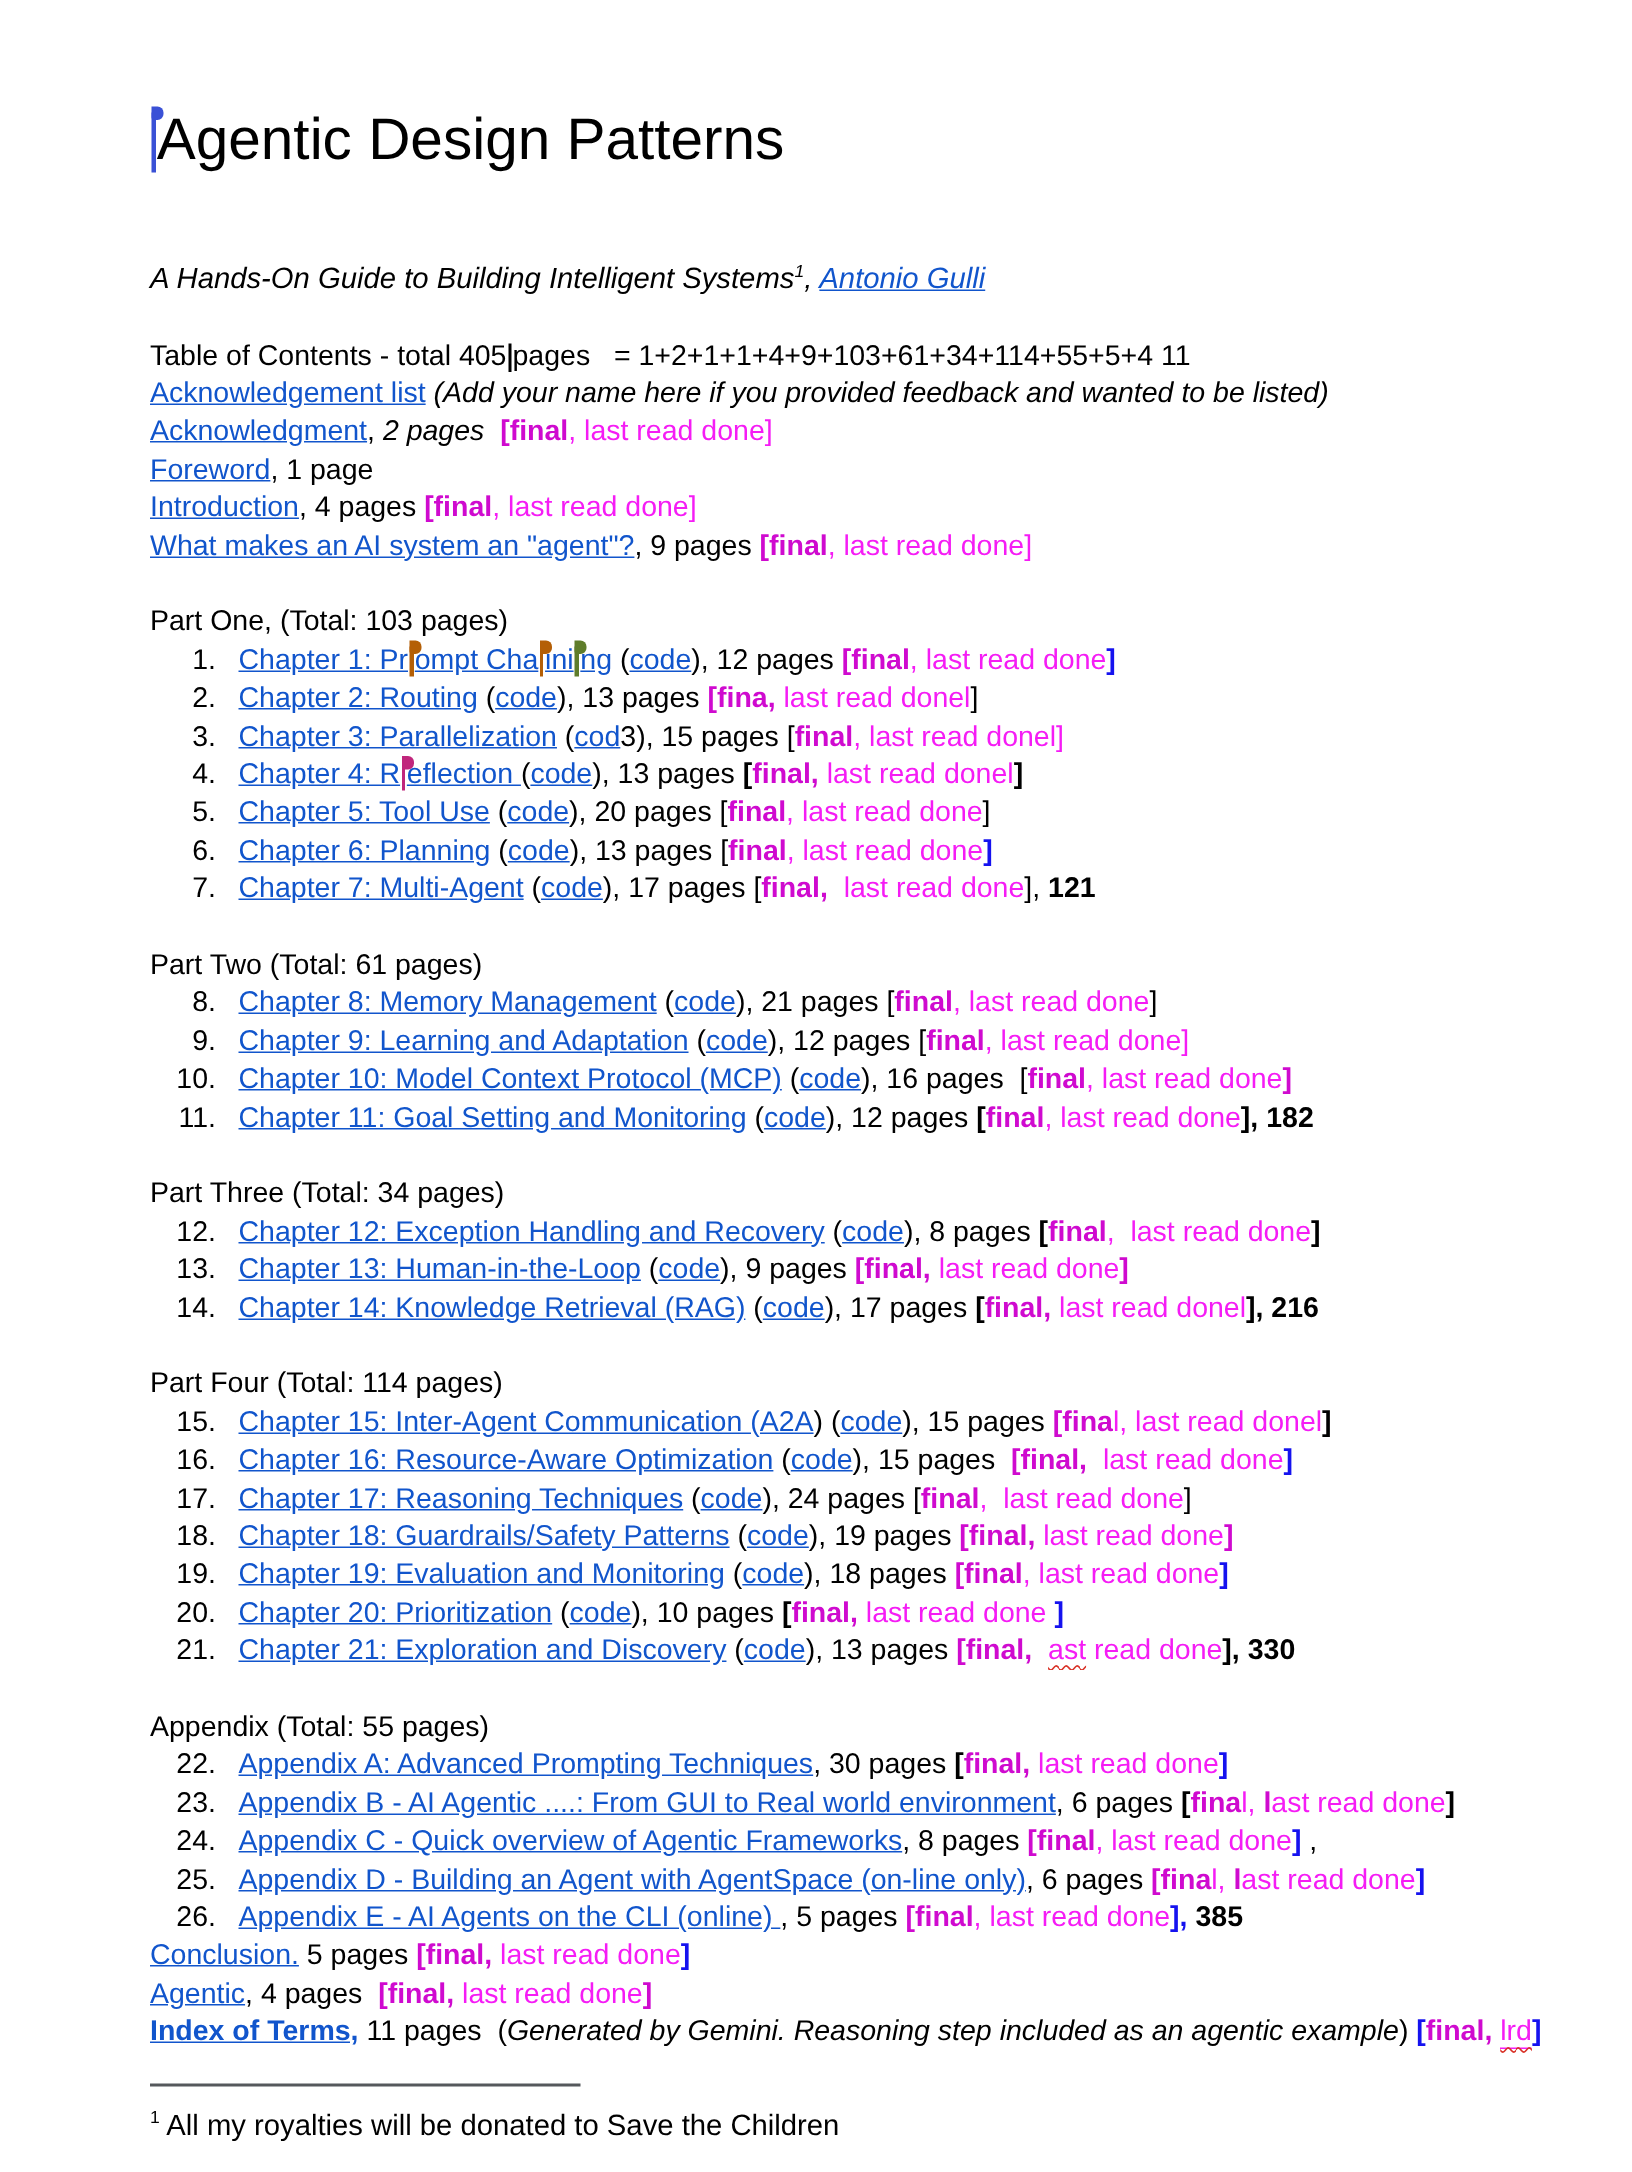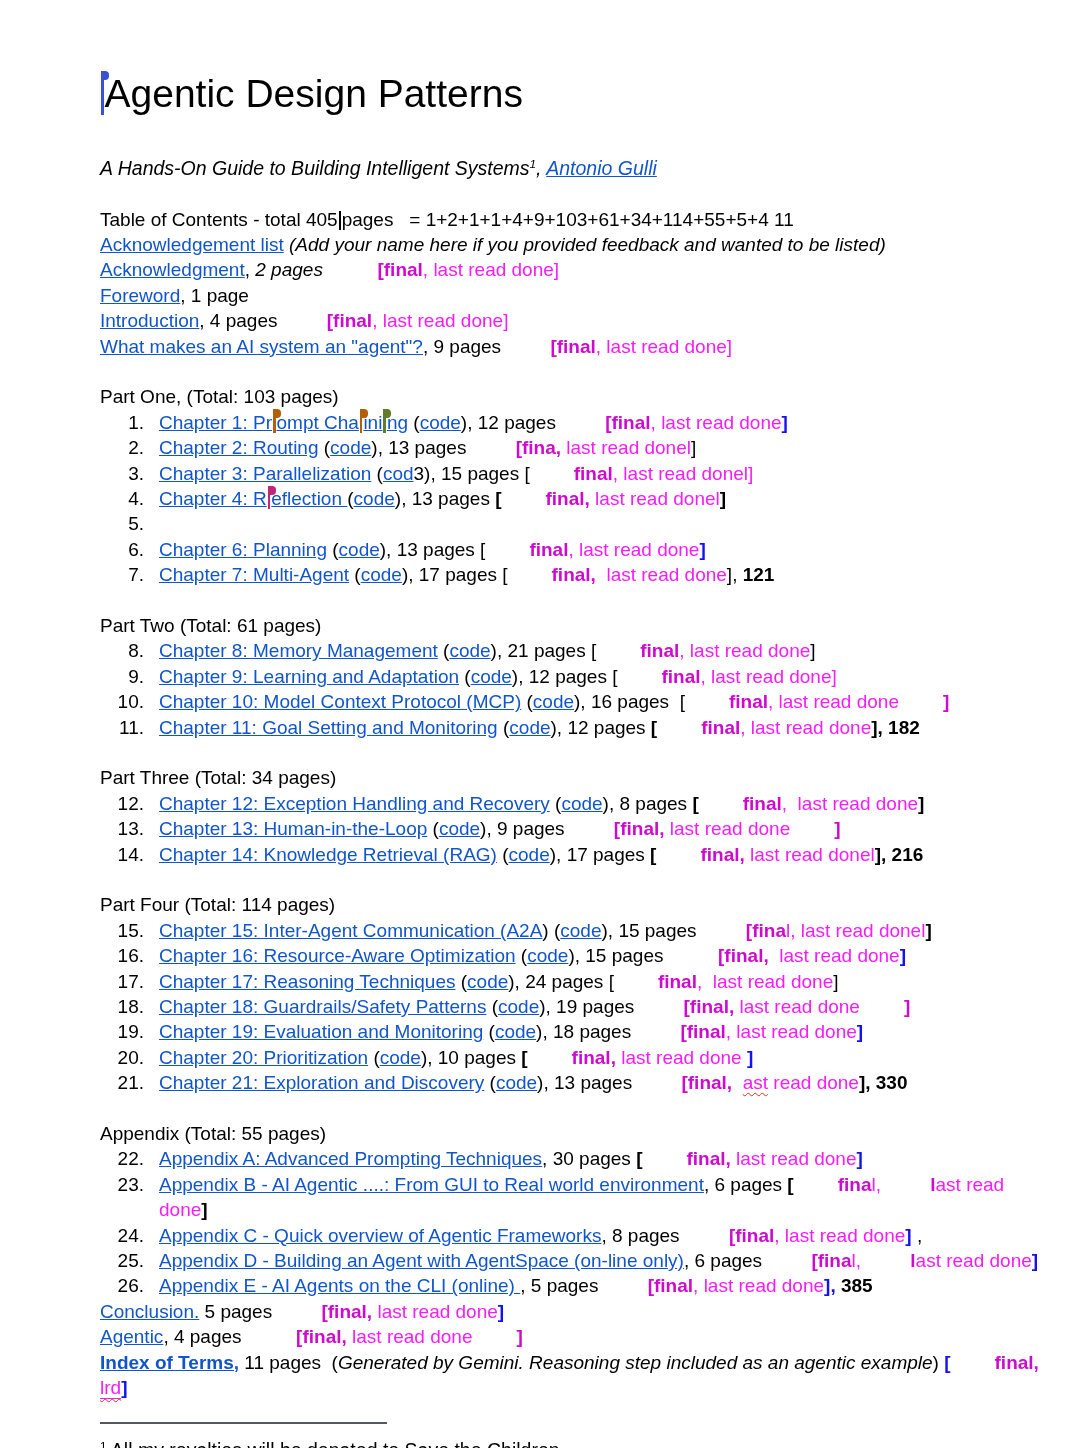--- a/index.html
+++ b/index.html
@@ -4,35 +4,35 @@
 <style>
   html,body{margin:0;padding:0;}
   body{
     width:1088px;height:1448px;background:#ffffff;overflow:hidden;
     font-family:"Liberation Sans","DejaVu Sans",sans-serif;
     color:#000;
   }
   #doc{padding:68px 36px 0 100px;}
   .line{font-size:19px;line-height:25.4px;min-height:25.4px;}
   .gap{height:25.4px;}
-  .title{font-size:39px;line-height:52px;margin-bottom:30px;letter-spacing:0px;}
-  .subtitle{font-size:19.5px;line-height:26px;margin-bottom:26px;}
+  .title{font-size:39px;line-height:52px;letter-spacing:0px;}
+  .subtitle{font-size:19.5px;line-height:26px;margin-bottom:26px;margin-top:48px;}
   .footnote{font-size:19.5px;}
   .rule{width:287px;border-top:2px solid #55585c;height:0;margin:21px 0 9px 0;}
   .li{display:flex;}
   .num{width:44px;text-align:right;flex:none;}
   .li .segs{margin-left:15px;}
   .sg{white-space:pre-wrap;}
   .b{font-weight:bold;}
   .i{font-style:italic;}
   .a{color:var(--link);text-decoration:underline;cursor:pointer;}
   .ab{color:var(--link);text-decoration:underline;cursor:pointer;font-weight:bold;}
   .ai{color:var(--link);text-decoration:underline;cursor:pointer;font-style:italic;}
   .m{color:var(--magenta);}
-  .mb{color:var(--magenta_bold);font-weight:bold;margin-left:44px;}
+  .mb{color:var(--magenta_bold);font-weight:bold;}
   .bb{color:var(--blue_bracket);font-weight:bold;}
   .msq{color:var(--magenta);text-decoration:underline wavy var(--squiggle);text-decoration-thickness:1px;text-underline-offset:3px;text-align:center;}
   .mlsq{color:var(--magenta);border-bottom:1.5px solid var(--magenta);text-decoration:underline wavy var(--squiggle);text-decoration-thickness:1px;text-underline-offset:4px;}
   .sup{vertical-align:super;font-size:60%;}
   .supi{vertical-align:super;font-size:60%;font-style:italic;}
   .ccur{display:inline-block;position:relative;width:2.5px;height:1.02em;vertical-align:text-bottom;margin:0 1px;}
   .flag{position:absolute;top:-4px;left:0;width:8px;height:9px;border-radius:0 4px 4px 2px;}
   .caret{display:inline-block;width:2px;height:1.0em;background:#000;vertical-align:text-bottom;margin:0 1px;}
   .selblk{display:inline-block;width:10px;height:1.02em;vertical-align:text-bottom;}
 </style>
@@ -61,20 +61,21 @@
     <div class="line li">
       <span class="num sg">3.</span>
       <span class="segs"><span class="sg a">Chapter 3: Parallelization</span><span class="sg p"> (</span><span class="sg a">cod</span><span class="sg p">3), 15 pages [</span><span class="sg mb">final</span><span class="sg m">, last read donel</span><span class="sg m">]</span></span>
     </div>
     <div class="line li">
       <span class="num sg">4.</span>
       <span class="segs"><span class="sg a">Chapter 4: R</span><span class="ccur" style="background: rgb(192, 38, 124);"><span class="flag" style="background: rgb(192, 38, 124);"></span></span><span class="sg a">eflection </span><span class="sg p">(</span><span class="sg a">code</span><span class="sg p">), 13 pages </span><span class="sg b">[</span><span class="sg mb">final,</span><span class="sg m"> last read donel</span><span class="sg b">]</span></span>
     </div>
     <div class="line li">
       <span class="num sg">5.</span>
+      <span class="segs"><span class="sg a">Chapter 5: Tool Use</span><span class="sg p"> (</span><span class="sg a">code</span><span class="sg p">), 20 pages [</span><span class="sg mb">final</span><span class="sg m">, last read done</span><span class="sg p">]</span></span>
     </div>
     <div class="line li">
       <span class="num sg">6.</span>
       <span class="segs"><span class="sg a">Chapter 6: Planning</span><span class="sg p"> (</span><span class="sg a">code</span><span class="sg p">), 13 pages [</span><span class="sg mb">final</span><span class="sg m">, last read done</span><span class="sg bb">]</span></span>
     </div>
     <div class="line li">
       <span class="num sg">7.</span>
       <span class="segs"><span class="sg a">Chapter 7: Multi-Agent</span><span class="sg p"> (</span><span class="sg a">code</span><span class="sg p">), 17 pages [</span><span class="sg mb">final,</span><span class="sg m">  last read done</span><span class="sg p">], </span><span class="sg b">121</span></span>
     </div>
     <div class="gap"></div>

